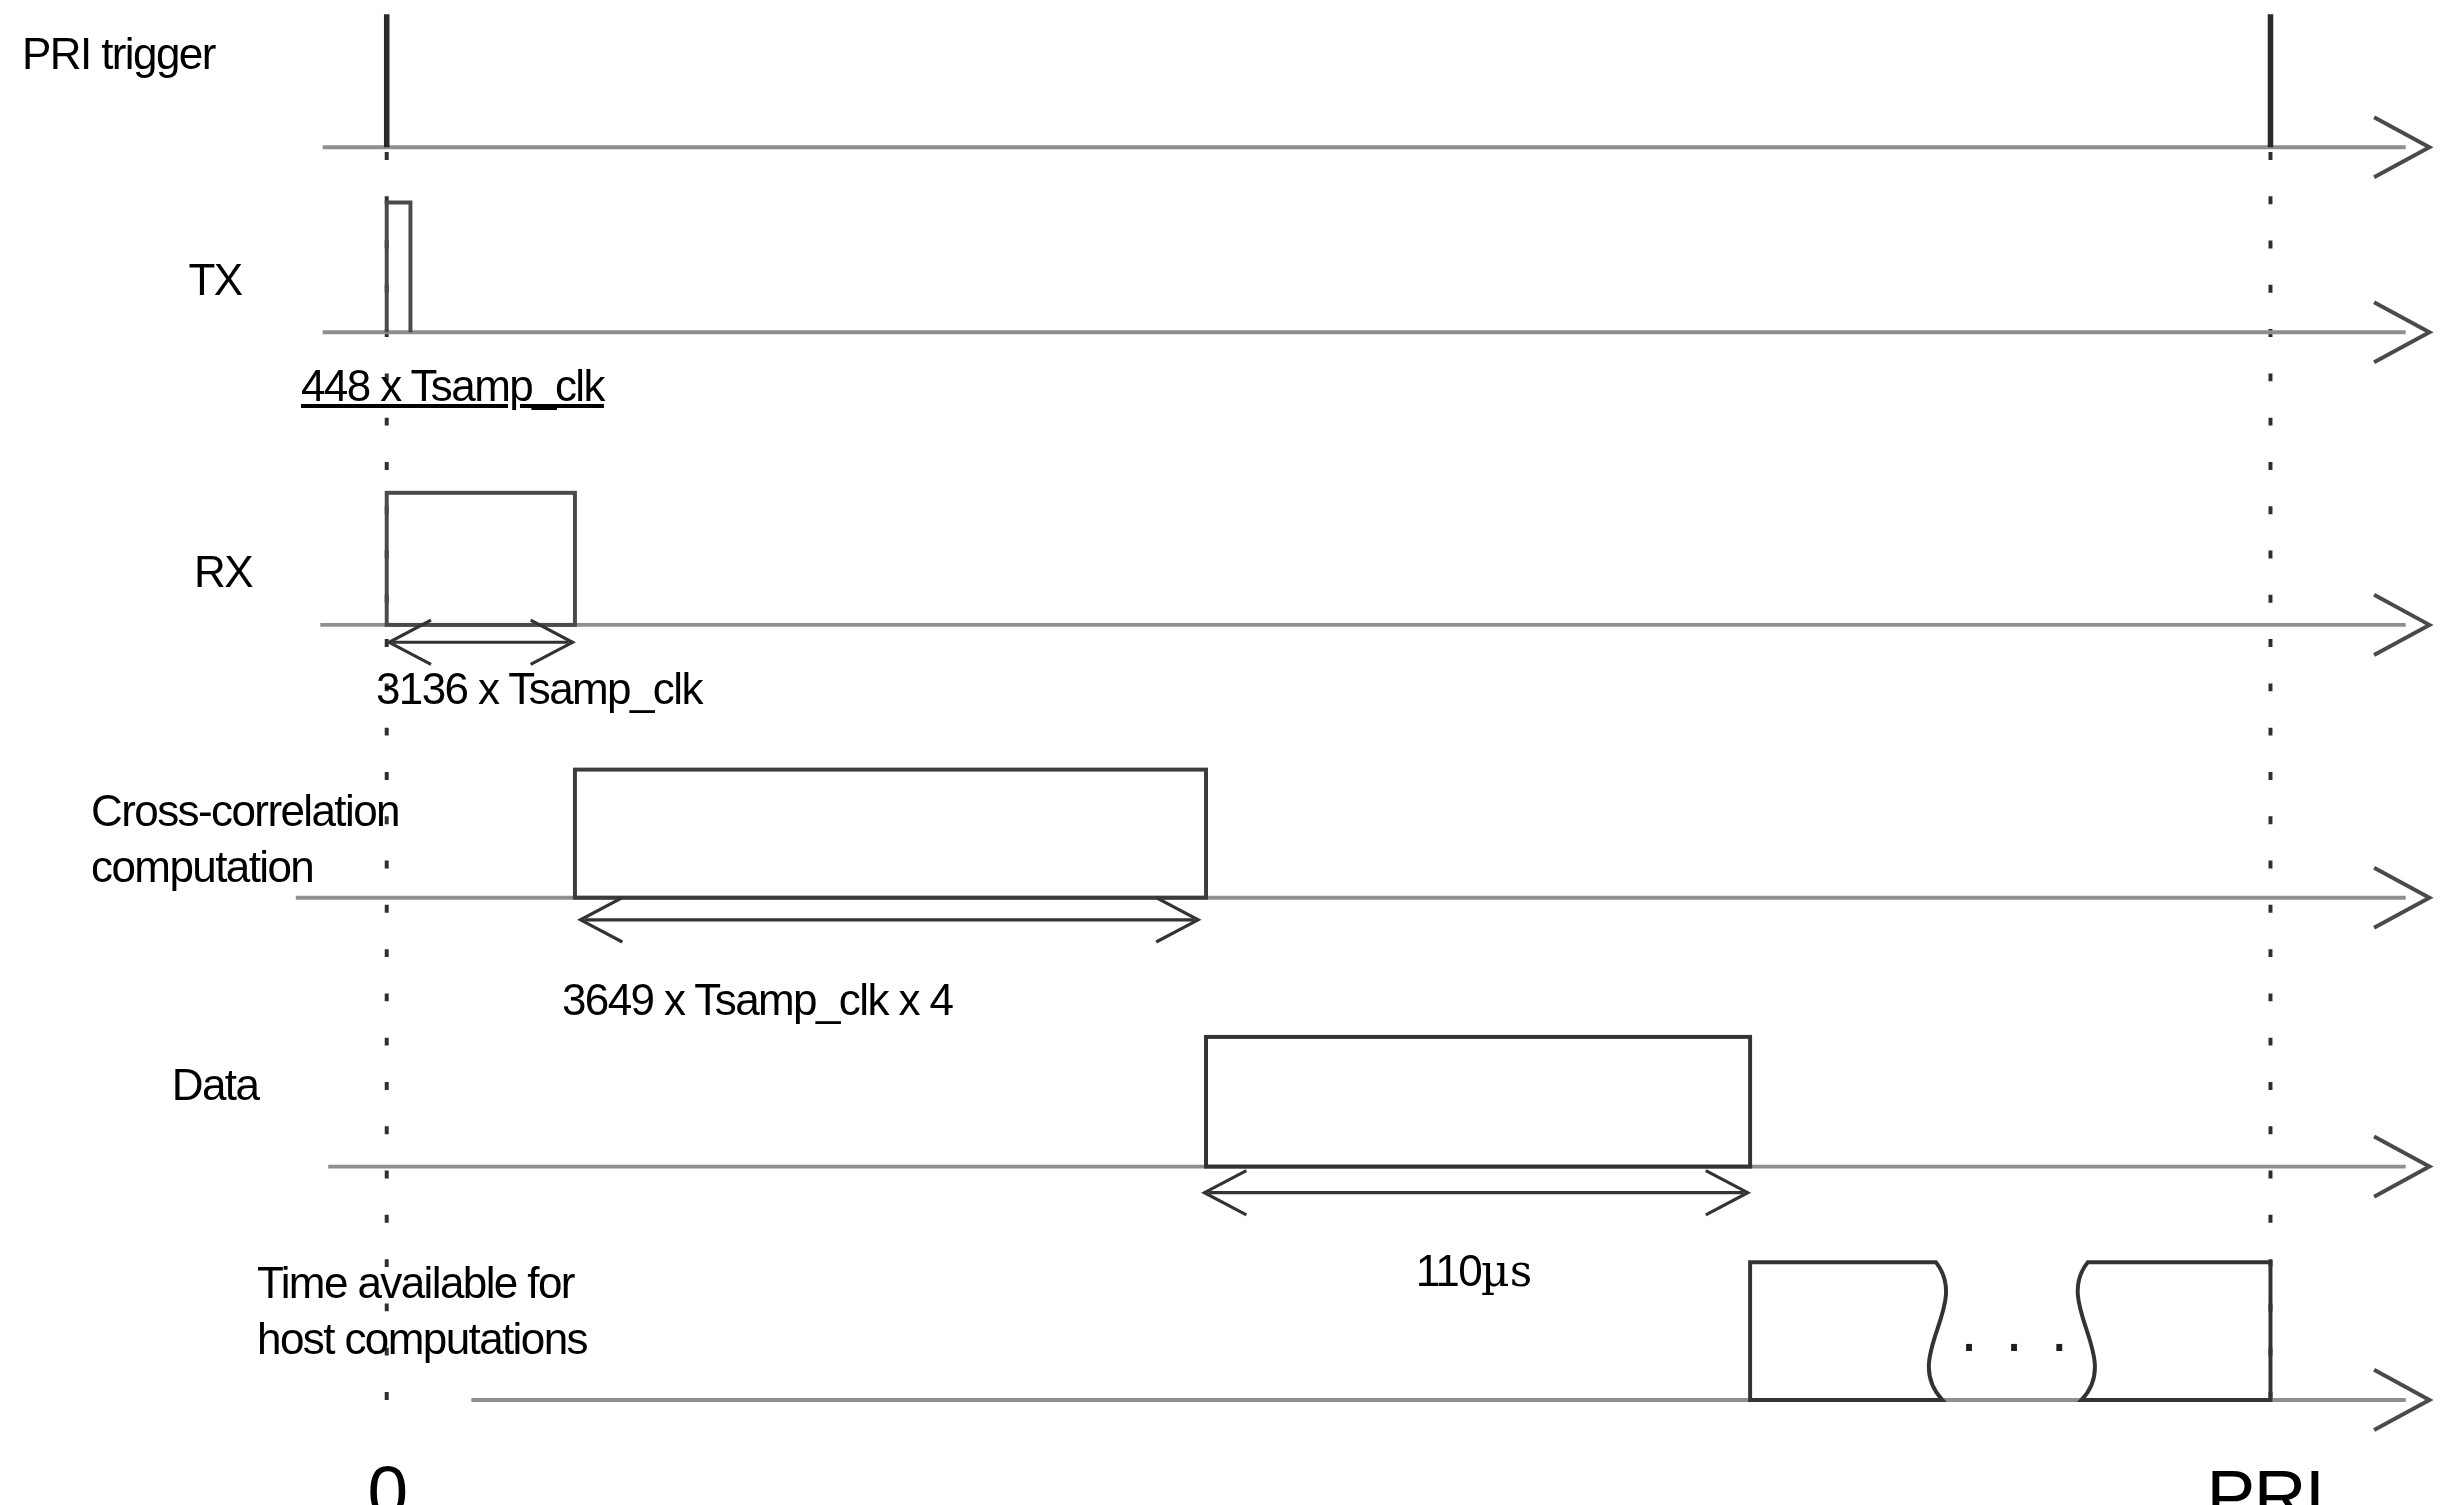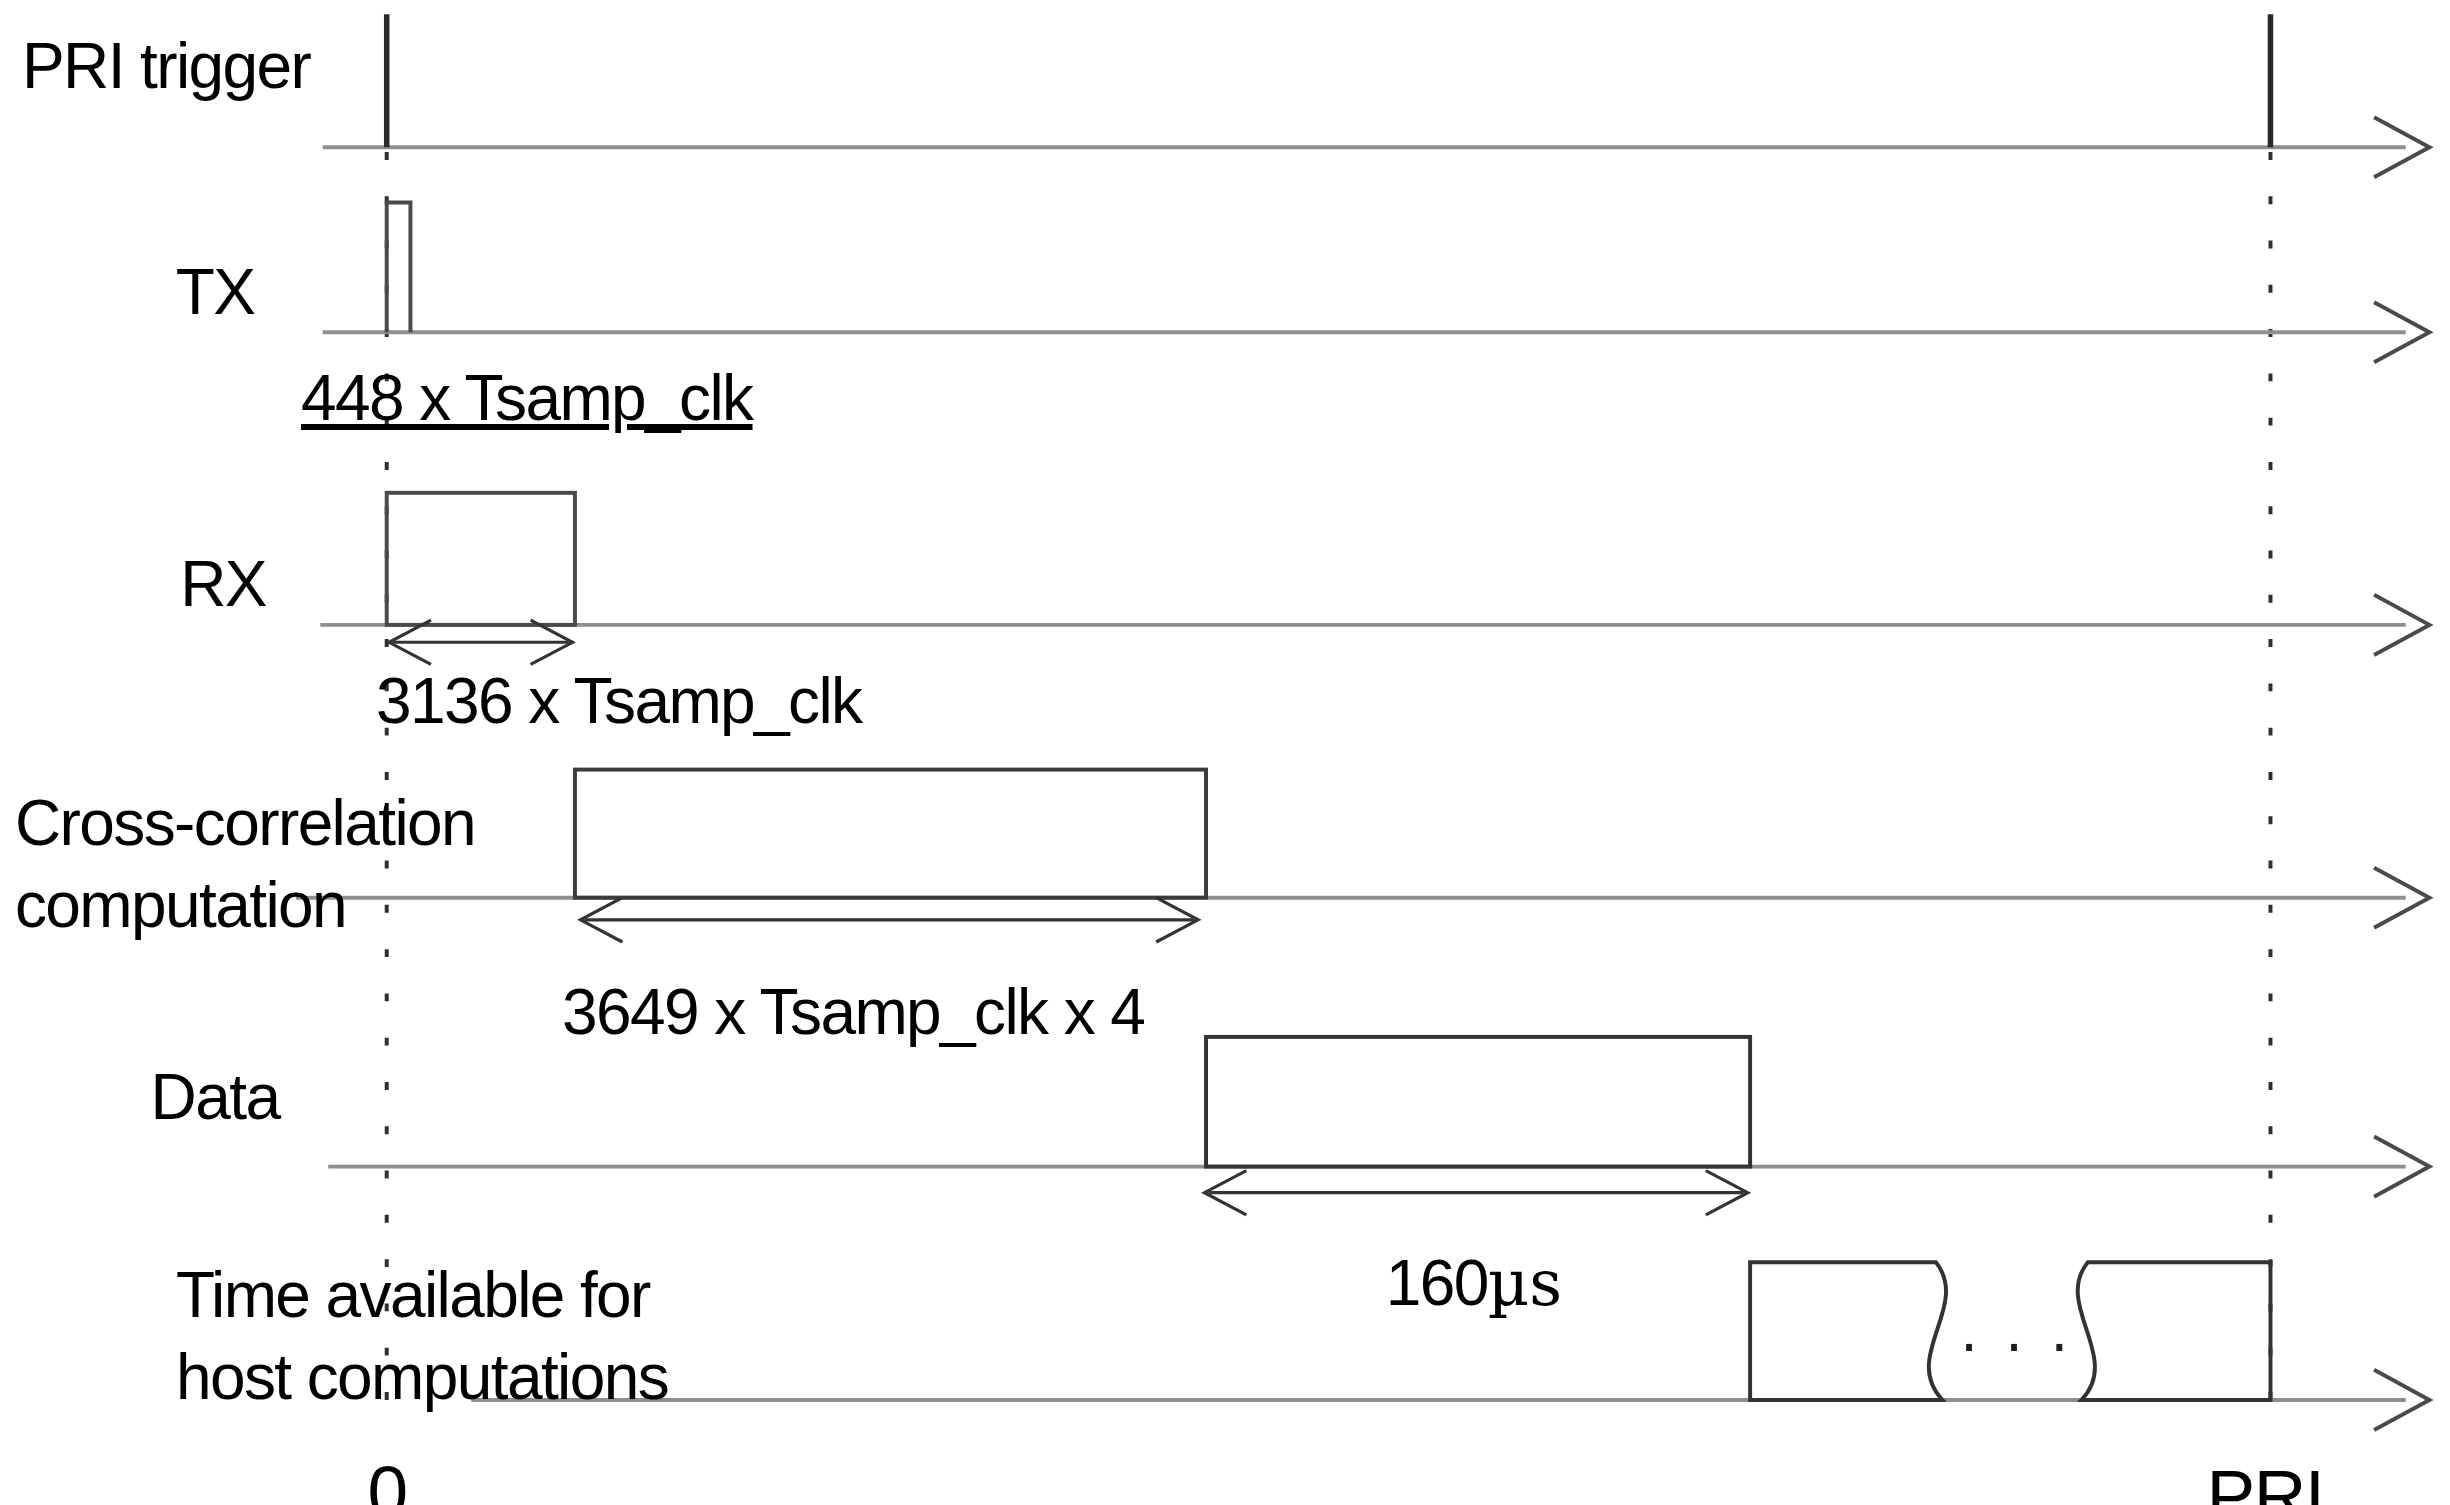--- a/index.html
+++ b/index.html
@@ -17,21 +17,21 @@
     background: #ffffff;
   }
   svg.shapes {
     position: absolute;
     left: 0;
     top: 0;
   }
   .lbl {
     position: absolute;
     font-family: "Liberation Sans", sans-serif;
-    font-size: 64px;
+    font-size: 44px;
     line-height: 1.2;
     letter-spacing: -1.6px;
     color: #000;
     white-space: nowrap;
   }
   .lbl .ln { display: block; }
   .center {
     transform: translateX(-50%);
     text-align: left;
     margin-top: 36px;
@@ -139,21 +139,21 @@
     <span class="ln">computation</span>
   </div>
 
   <div class="lbl" style="left:562px; top:954px;margin-top:20px;">3649 x Tsamp_clk x 4</div>
 
   <div class="lbl center twoline" style="left:215px; top:1021px;">
     <span class="ln">Data</span>
   </div>
 
   <div class="lbl center" style="left:1474px; top:1209px;">
-    <span>160</span><span class="unit-serif">µs</span>
+    <span>110</span><span class="unit-serif">µs</span>
   </div>
 
   <div class="lbl center twoline" style="left:422px; top:1219px;">
     <span class="ln">Time available for</span>
     <span class="ln">host computations</span>
   </div>
 
   <div class="ellipsis" style="left:1960px; top:1314px;">···</div>
 
   <div class="lbl center bigtick" style="left:387px; top:1412px;">0</div>

